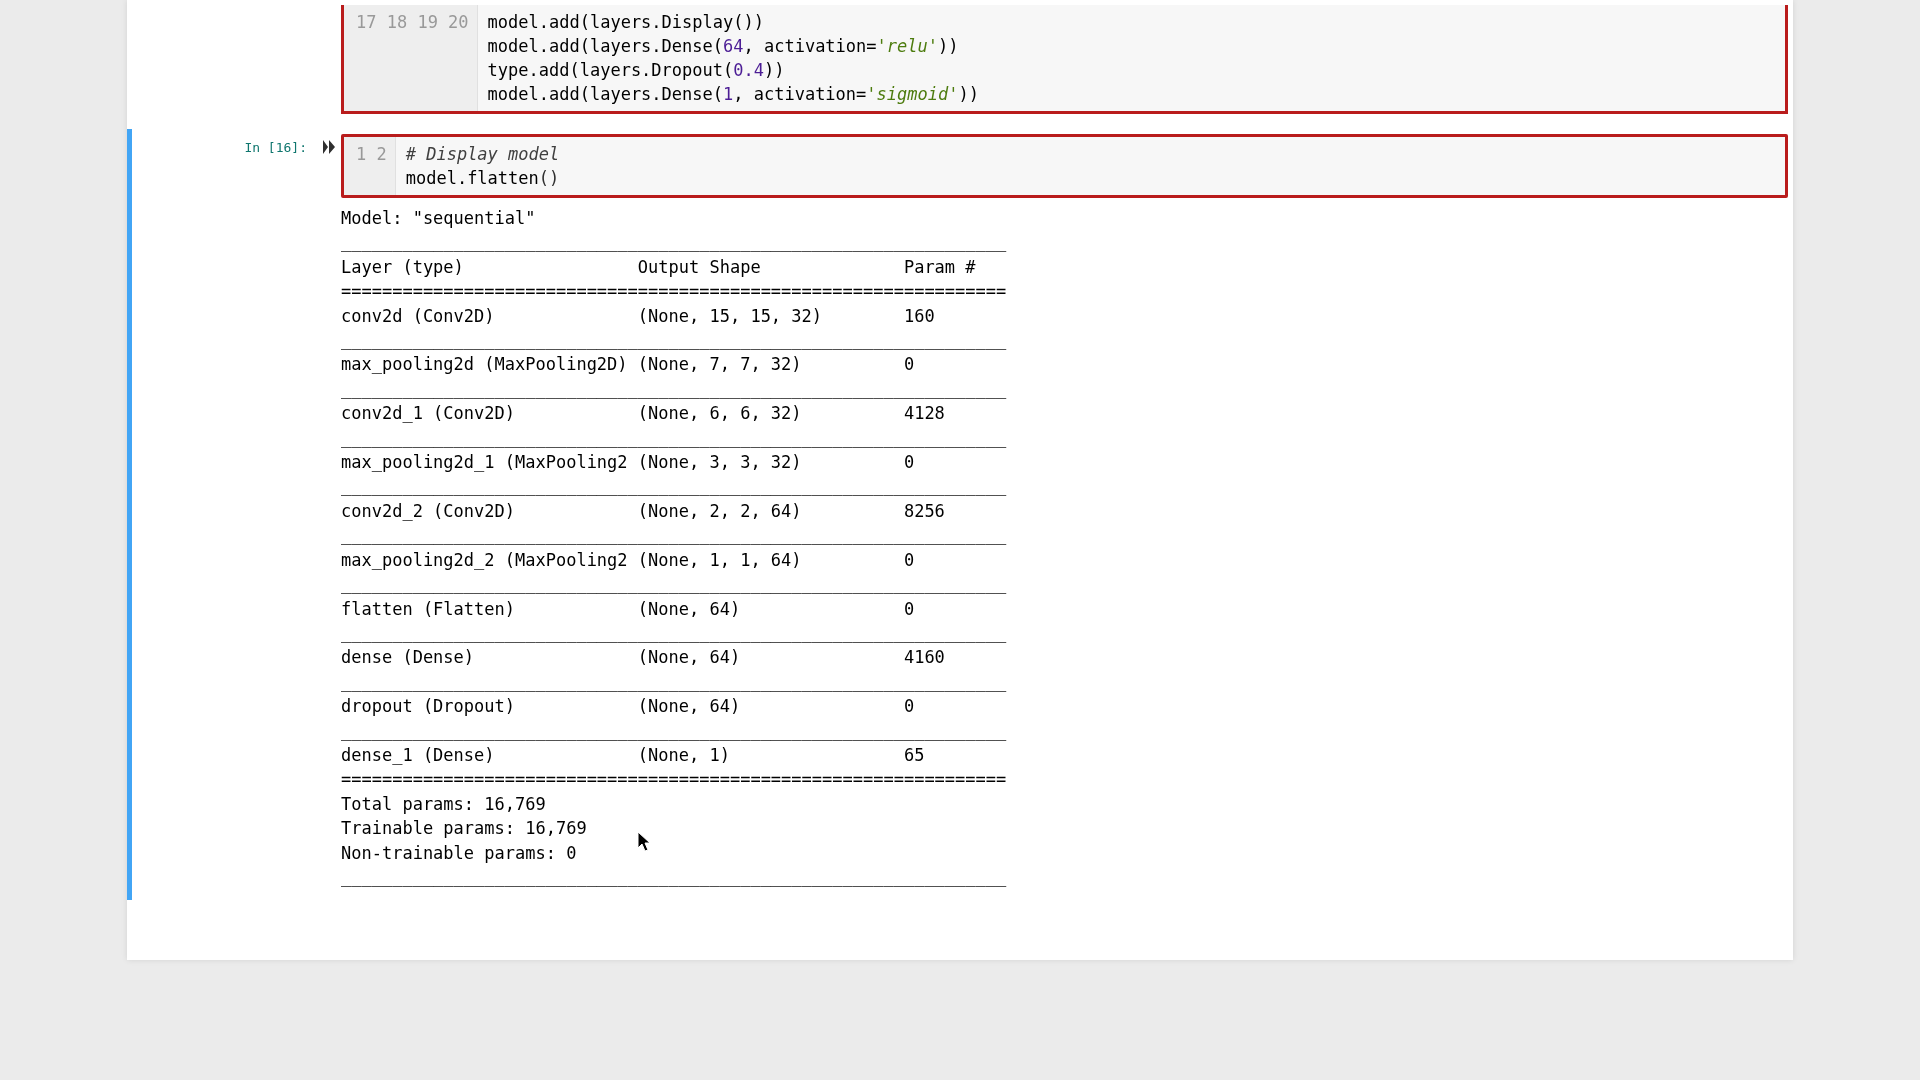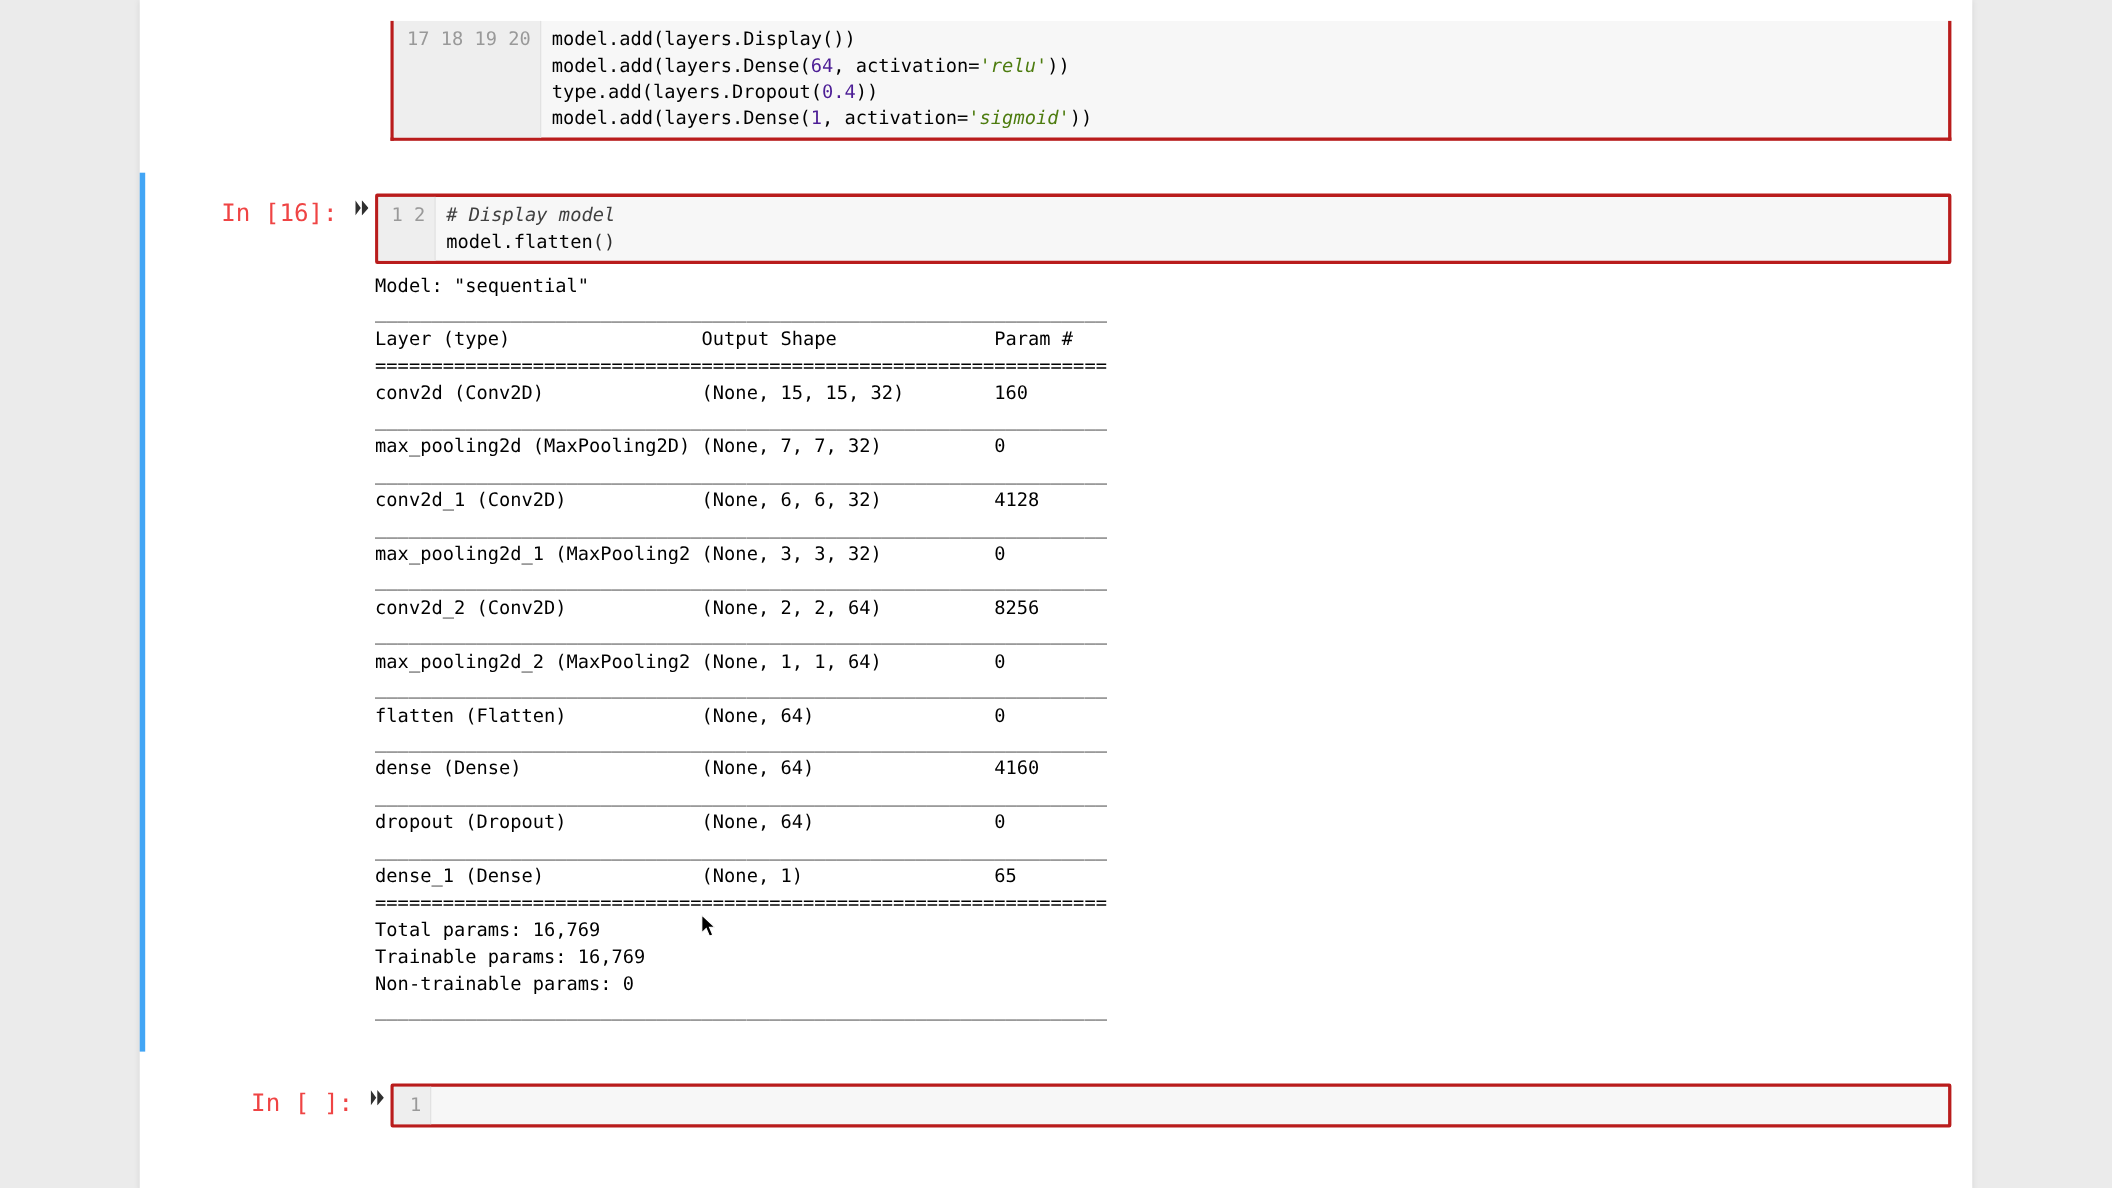--- a/index.html
+++ b/index.html
@@ -15,39 +15,39 @@
   }
   .notebook {
     background: #fff;
     margin: 0 127px 0 127px;
     padding-bottom: 40px;
     box-shadow: 0 0 6px rgba(0,0,0,0.1);
     min-height: 960px;
   }
   .cell {
     position: relative;
-    padding: 19px;
+    padding: 5px;
     margin: 0;
   }
   .cell.selected {
     border-left: 5px solid #42A5F5;
     padding-left: 0;
   }
   .cell-inner {
     display: flex;
     align-items: flex-start;
   }
   .prompt {
     width: 185px;
     min-width: 185px;
     text-align: right;
     padding: 6px 10px 0 0;
     font-family: "DejaVu Sans Mono", Menlo, Consolas, monospace;
-    font-size: 22px;
-    color: #ef4444;
+    font-size: 13px;
+    color: #0f766e;
   }
   .prompt.out { color: #D84315; visibility: hidden; }
   .run-btn {
     width: 24px;
     padding-top: 6px;
     text-align: center;
     color: #303030;
     cursor: pointer;
   }
   .run-svg { width: 12px; height: 14px; display: inline-block; }
@@ -176,36 +176,20 @@
 =================================================================
 Total params: 16,769
 Trainable params: 16,769
 Non-trainable params: 0
 _________________________________________________________________</div>
     </div>
   </div>
 
   <div class="cell-gap"></div>
 
-  <div class="cell">
-    <div class="cell-inner">
-      <div class="prompt">In [ ]:</div>
-      <div class="run-btn">
-        <span>
-          <svg class="run-svg" viewBox="0 0 12 14">
-              <path d="M0 0 L0 14 L5 7 Z M6 0 L6 14 L12 7 Z" fill="#303030"></path>
-            </svg>
-        </span>
-      </div>
-      <div class="input-area">
-        <div class="gutter single" id="gutter-empty">1</div>
-        <div class="code">&nbsp;</div>
-      </div>
-    </div>
-  </div>
 
 </div>
 
 <div class="cursor" style="position:absolute;left:638px;top:832px;">
   <svg width="16" height="22" viewBox="0 0 16 22">
     <path d="M0 0 L0 16 L4 12 L7 19 L10 18 L7 11 L12 11 Z" fill="#000" stroke="#fff" stroke-width="1"></path>
   </svg>
 </div>
 
 </body></html>

